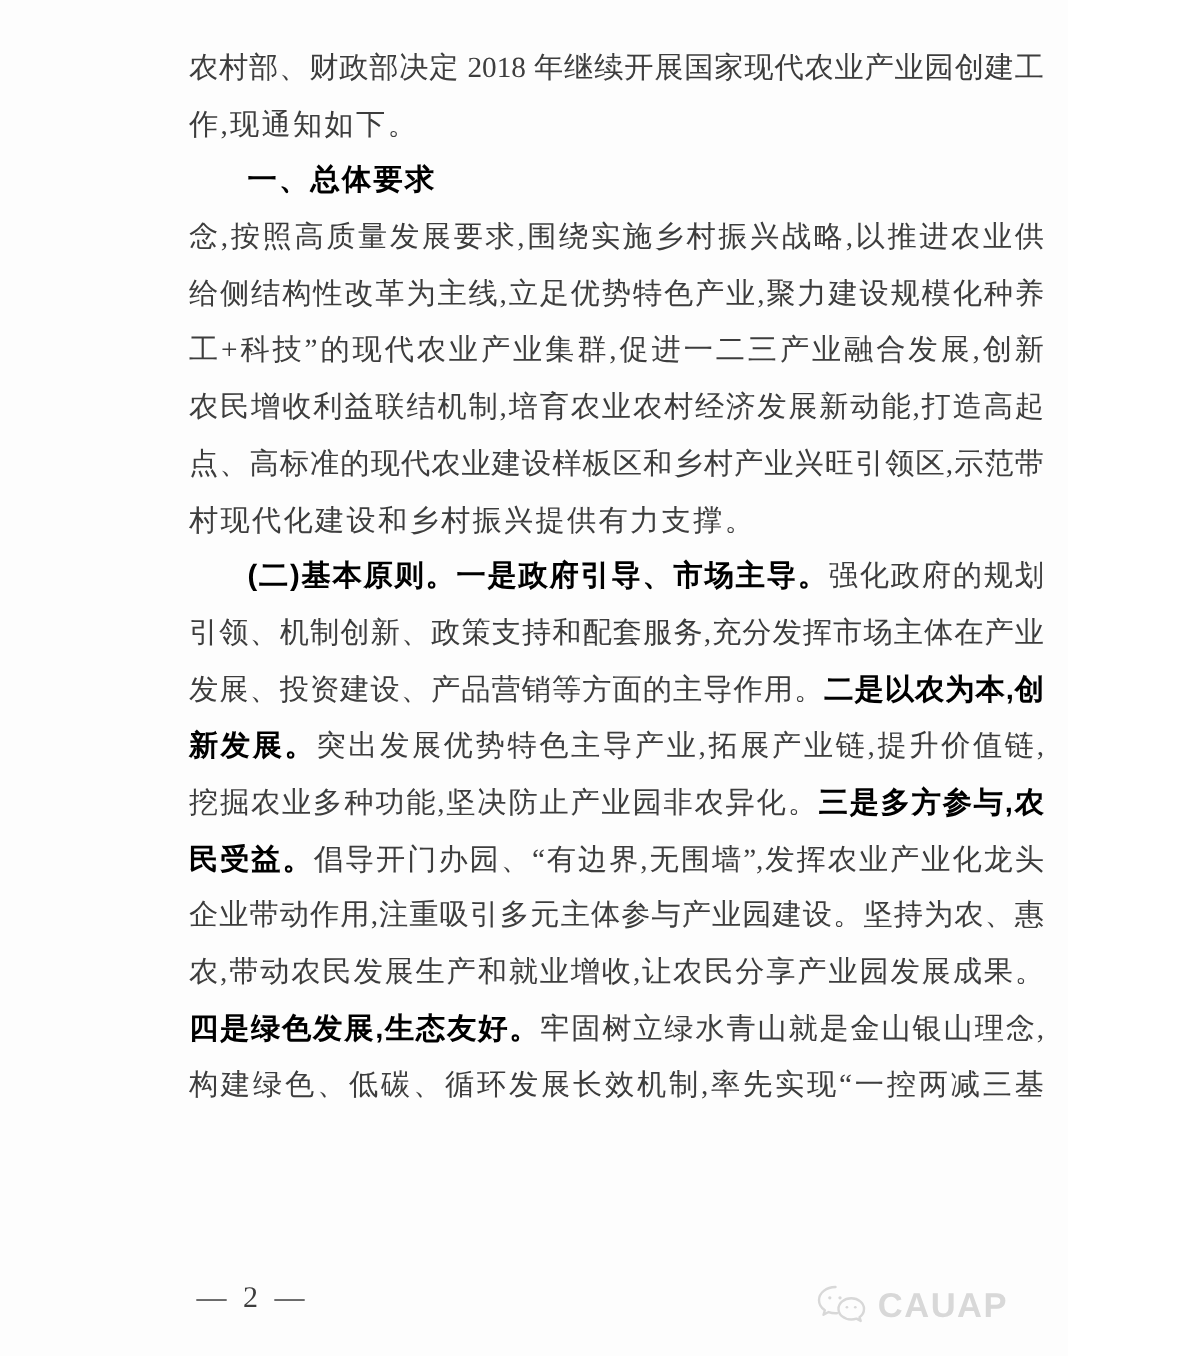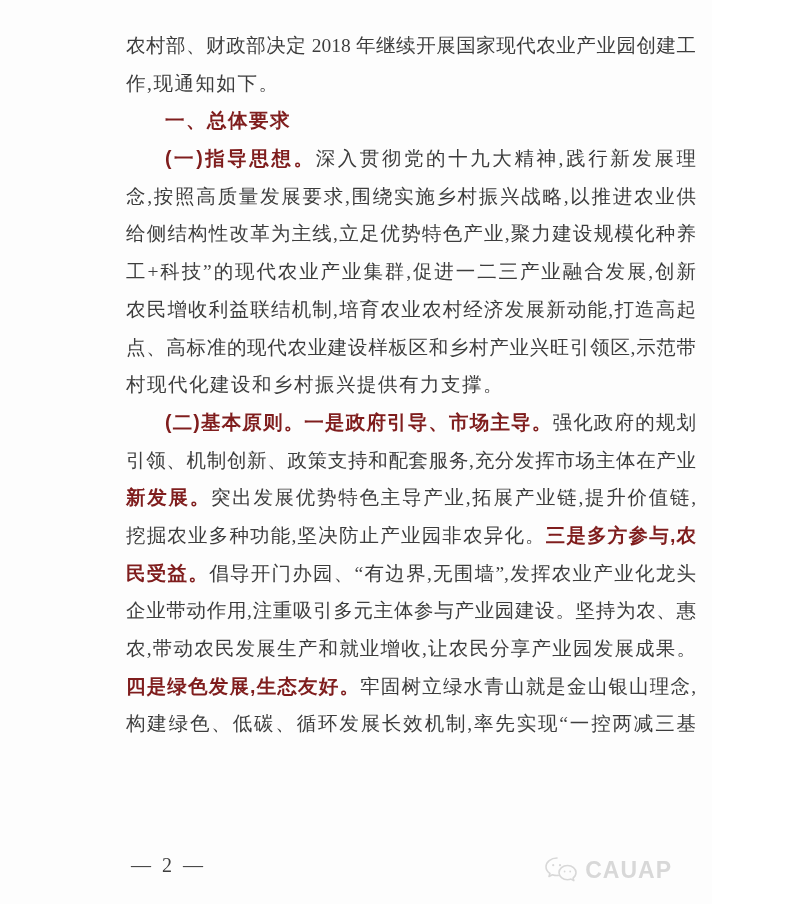--- a/index.html
+++ b/index.html
@@ -34,21 +34,21 @@
     text-align: center;
     text-align-last: left;
     letter-spacing: 1.5px;
   }
   .doc-line.indent {
     padding-left: 39px;
   }
   .seg { font-weight: normal; }
   .seg-bold {
     font-weight: bold;
-    color: #7f1d1d;
+    color: #000000;
     font-family: "Liberation Sans", "DejaVu Sans", sans-serif;
   }
   .page-number {
     position: absolute;
     left: 131px;
     top: 850px;
     font-size: 20px;
     line-height: 30px;
     color: #3d3d3d;
     letter-spacing: 3px;
@@ -74,29 +74,29 @@
 </style>
 </head>
 <body>
 
 <div class="page">
 
   <div class="text-block">
       <div class="doc-line"><span class="seg">农村部、财政部决定 2018 年继续开展国家现代农业产业园创建工</span></div>
       <div class="doc-line align-left"><span class="seg">作,现通知如下。</span></div>
       <div class="doc-line indent align-left"><span class="seg seg-bold">一、总体要求</span></div>
-      <div class="doc-line indent"><span class="seg seg-bold">(一)指导思想。</span><span class="seg">深入贯彻党的十九大精神,践行新发展理</span></div>
       <div class="doc-line"><span class="seg">念,按照高质量发展要求,围绕实施乡村振兴战略,以推进农业供</span></div>
       <div class="doc-line"><span class="seg">给侧结构性改革为主线,立足优势特色产业,聚力建设规模化种养</span></div>
       <div class="doc-line"><span class="seg">工+科技”的现代农业产业集群,促进一二三产业融合发展,创新</span></div>
       <div class="doc-line"><span class="seg">农民增收利益联结机制,培育农业农村经济发展新动能,打造高起</span></div>
       <div class="doc-line"><span class="seg">点、高标准的现代农业建设样板区和乡村产业兴旺引领区,示范带</span></div>
       <div class="doc-line align-left"><span class="seg">村现代化建设和乡村振兴提供有力支撑。</span></div>
       <div class="doc-line indent"><span class="seg seg-bold">(二)基本原则。一是政府引导、市场主导。</span><span class="seg">强化政府的规划</span></div>
       <div class="doc-line"><span class="seg">引领、机制创新、政策支持和配套服务,充分发挥市场主体在产业</span></div>
+      <div class="doc-line"><span class="seg">发展、投资建设、产品营销等方面的主导作用。</span><span class="seg seg-bold">二是以农为本,创</span></div>
       <div class="doc-line"><span class="seg seg-bold">新发展。</span><span class="seg">突出发展优势特色主导产业,拓展产业链,提升价值链,</span></div>
       <div class="doc-line"><span class="seg">挖掘农业多种功能,坚决防止产业园非农异化。</span><span class="seg seg-bold">三是多方参与,农</span></div>
       <div class="doc-line"><span class="seg seg-bold">民受益。</span><span class="seg">倡导开门办园、“有边界,无围墙”,发挥农业产业化龙头</span></div>
       <div class="doc-line"><span class="seg">企业带动作用,注重吸引多元主体参与产业园建设。坚持为农、惠</span></div>
       <div class="doc-line"><span class="seg">农,带动农民发展生产和就业增收,让农民分享产业园发展成果。</span></div>
       <div class="doc-line"><span class="seg seg-bold">四是绿色发展,生态友好。</span><span class="seg">牢固树立绿水青山就是金山银山理念,</span></div>
       <div class="doc-line"><span class="seg">构建绿色、低碳、循环发展长效机制,率先实现“一控两减三基</span></div>
     </div>
 
   <div class="page-number">— 2 —</div>

